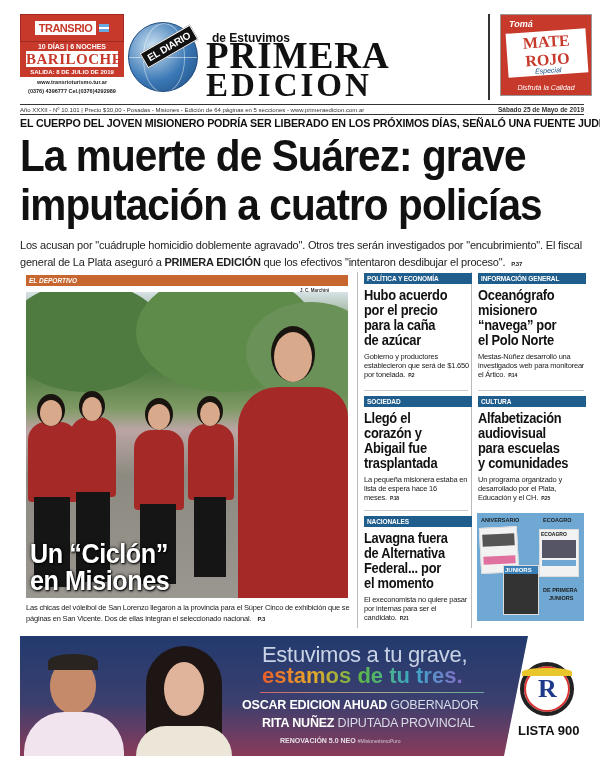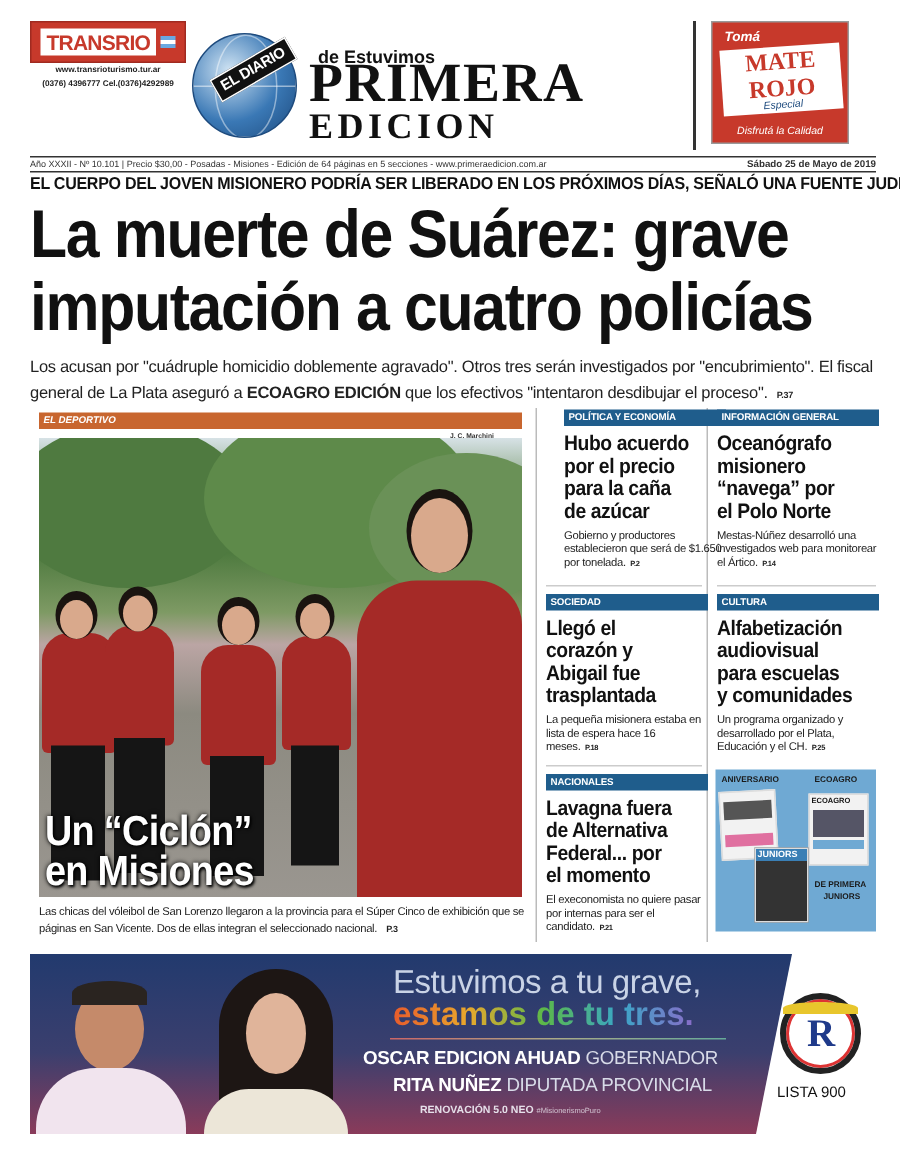--- a/index.html
+++ b/index.html
@@ -1,38 +1,38 @@
 <!DOCTYPE html>
 <html><head>
 <meta charset="utf-8">
 <style>
 *{box-sizing:border-box;margin:0;padding:0}
 body{width:600px;height:784px;background:#fff;font-family:"Liberation Sans",sans-serif;position:relative;overflow:hidden;color:#111}
 .abs{position:absolute}
 
 .ad-tl{left:20px;top:14px;width:104px;height:86px;background:#fff}
 .ad-tl .top{height:28px;background:#c7392b;border:1px solid #a02a20;display:flex;align-items:center;justify-content:center}
-.ad-tl .brand{background:#fff;font-size:14px;font-weight:bold;color:#555;padding:1px 4px;letter-spacing:-0.5px}
+.ad-tl .brand{background:#fff;font-size:11px;font-weight:bold;color:#555;padding:1px 4px;letter-spacing:-0.5px}
 .ad-tl .brand span{color:#c7392b}
 .ad-tl .flag{width:10px;height:8px;background:linear-gradient(#6aa8e0 33%,#fff 33%,#fff 66%,#6aa8e0 66%);margin-left:3px}
 .ad-tl .mid{background:#c7392b;color:#fff;text-align:center}
 .ad-tl .days{font-size:7px;font-weight:bold;padding:1px 0}
 .ad-tl .city{font-family:"Liberation Serif",serif;font-size:15px;font-weight:bold;background:#fff;color:#c7392b;margin:0 6px;letter-spacing:0.5px;line-height:16px}
 .ad-tl .date{font-size:6px;font-weight:bold;padding:2px 0}
 .ad-tl .web{font-size:5.5px;font-weight:bold;text-align:center;color:#222;line-height:7px;margin-top:2px}
 
 .globe{left:128px;top:22px;width:70px;height:70px;border-radius:50%;background:radial-gradient(circle at 35% 35%,#cfe3f3,#3a78b5 55%,#1d4a7d);border:1px solid #1d4a7d;overflow:hidden}
 .globe:before{content:"";position:absolute;left:0;right:0;top:50%;height:1px;background:rgba(255,255,255,.5)}
 .globe:after{content:"";position:absolute;left:20%;top:0;width:60%;height:100%;border:1px solid rgba(255,255,255,.45);border-radius:50%}
 .eldiario{left:140px;top:38px;background:#111;color:#fff;font-weight:bold;font-size:10px;padding:2px 4px;transform:rotate(-30deg);letter-spacing:-0.3px;border:1px solid #fff}
 .demis{left:212px;top:31px;font-size:12px;font-weight:bold;color:#111}
 .primera{left:206px;top:40px;font-family:"Liberation Serif",serif;font-weight:bold;font-size:37px;letter-spacing:1px;line-height:32px;color:#111}
-.edicion{left:206px;top:70px;font-family:"Liberation Serif",serif;font-weight:bold;font-size:24px;letter-spacing:3px;line-height:30px;color:#111}
-
-.ad-tr{left:462px;top:14px;width:106px;height:86px;border-left:2px solid #333;padding-left:6px}
+.edicion{left:206px;top:70px;font-family:"Liberation Serif",serif;font-weight:bold;font-size:33px;letter-spacing:3px;line-height:30px;color:#111}
+
+.ad-tr{left:488px;top:14px;width:106px;height:86px;border-left:2px solid #333;padding-left:6px}
 .ad-tr .box{width:92px;height:82px;background:#c7392b;position:relative;margin-left:4px;border:1px solid #999}
 .ad-tr .toma{position:absolute;left:8px;top:4px;color:#fff;font-size:9px;font-style:italic;font-weight:bold}
 .ad-tr .banner{position:absolute;left:6px;top:16px;width:80px;height:44px;background:#fff;transform:rotate(-4deg);text-align:center}
 .ad-tr .mate{font-family:"Liberation Serif",serif;color:#c7392b;font-weight:bold;font-size:16px;line-height:15px;margin-top:3px}
 .ad-tr .esp{font-size:7px;font-style:italic;color:#1d4a7d}
 .ad-tr .slogan{position:absolute;left:0;right:0;bottom:4px;color:#fff;font-size:7px;font-style:italic;text-align:center}
 
 .infobar{left:20px;top:104px;width:564px;height:11px;border-top:1px solid #333;border-bottom:1px solid #333;display:flex;justify-content:space-between;align-items:center;font-size:6px;color:#333}
 .infobar .date{font-weight:bold;font-size:6.5px}
 
@@ -73,29 +73,34 @@
 .adline{left:260px;top:692px;width:224px;height:1px;background:linear-gradient(90deg,#c66,#aa8,#6a9)}
 .cand1{left:242px;top:698px;color:#fff;font-size:12.5px;letter-spacing:-0.2px}
 .cand2{left:262px;top:716px;color:#fff;font-size:12.5px;letter-spacing:-0.2px}
 .cand1 b,.cand2 b{font-weight:bold}
 .cand1 span,.cand2 span{color:#d8dbe8}
 .renov{left:280px;top:737px;color:#e6e0ea;font-size:7px;font-weight:bold}
 .renov span{font-weight:normal;font-size:5px;opacity:.8}
 .logo-r{left:520px;top:662px;width:54px;height:54px;border-radius:50%;background:#fff;border:4px solid #222;box-shadow:0 0 0 2px #d33 inset}
 .logo-r .r{position:absolute;left:14px;top:8px;font-size:26px;font-weight:bold;color:#1f3a8a;font-family:"Liberation Serif",serif}
 .logo-r .band{position:absolute;left:-2px;top:2px;width:50px;height:8px;background:#e8c62c;border-radius:50% 50% 0 0}
-.lista{left:518px;top:723px;font-size:10px;font-weight:normal;color:#111}
+.lista{left:518px;top:723px;font-size:13px;font-weight:bold;color:#111}
 </style>
 </head>
 <body>
 
 <div class="abs ad-tl">
   <div class="top">
     <div class="brand"><span>TRANS</span><span>RIO</span></div>
     <div class="flag"></div>
+  </div>
+  <div class="mid">
+    <div class="days">10 DÍAS | 6 NOCHES</div>
+    <div class="city">BARILOCHE</div>
+    <div class="date">SALIDA: 8 DE JULIO DE 2019</div>
   </div>
   <div class="web">www.transrioturismo.tur.ar</div>
   <div class="web">(0376) 4396777  Cel.(0376)4292989</div>
 </div>
 
 <div class="abs globe"></div>
 <div class="abs eldiario">EL DIARIO</div>
 <div class="abs demis">de Estuvimos</div>
 <div class="abs primera">PRIMERA</div>
 <div class="abs edicion">EDICION</div>
@@ -116,21 +121,21 @@
   <span>Año XXXII - Nº 10.101  |  Precio $30,00 - Posadas - Misiones - Edición de 64 páginas en 5 secciones - www.primeraedicion.com.ar</span>
   <span class="date">Sábado 25 de Mayo de 2019</span>
 </div>
 
 <div class="abs kicker">EL CUERPO DEL JOVEN MISIONERO PODRÍA SER LIBERADO EN LOS PRÓXIMOS DÍAS, SEÑALÓ UNA FUENTE JUDICIAL</div>
 <div class="abs headline">
   <div>La muerte de Suárez: grave</div>
   <div>imputación a cuatro policías</div>
 </div>
 <div class="abs lede">
-  <span>Los acusan por "cuádruple homicidio doblemente agravado". Otros tres serán investigados por "encubrimiento". El fiscal general de La Plata aseguró a </span><b>ECOAGRO EDICIÓN</b><span> que los efectivos "intentaron desdibujar el proceso".</span><span class="pref">P.37</span>
+  <span>Los acusan por "cuádruple homicidio doblemente agravado". Otros tres serán investigados por "encubrimiento". El fiscal general de La Plata aseguró a </span><b>PRIMERA EDICIÓN</b><span> que los efectivos "intentaron desdibujar el proceso".</span><span class="pref">P.37</span>
 </div>
 
 <div class="abs dep-bar">EL DEPORTIVO</div>
 <div class="abs credit">J. C. Marchini</div>
 <div class="abs photo">
   <div class="tree" style="left:-20px;top:-10px;width:160px;height:110px"></div>
   <div class="tree" style="left:110px;top:-20px;width:180px;height:120px;background:#5e8a4a"></div>
   <div class="tree" style="left:220px;top:10px;width:130px;height:100px;background:#6a9157"></div>
   <div class="person" style="left:2px;top:130px;width:50px;height:80px"></div>
   <div class="pants" style="left:8px;top:205px;width:36px;height:90px"></div>
@@ -151,21 +156,21 @@
   <div>Un “Ciclón”</div>
   <div>en Misiones</div>
 </div>
 <div class="abs caption">
   <span>Las chicas del vóleibol de San Lorenzo llegaron a la provincia para el Súper Cinco de exhibición que se páginas en San Vicente. Dos de ellas integran el seleccionado nacional.</span><span class="pref">P.3</span>
 </div>
 
 <div class="abs vline" style="left:357px;top:272px;height:356px"></div>
 <div class="abs vline" style="left:471px;top:272px;height:356px"></div>
 
-<div class="card" style="left:376px;top:273px">
+<div class="card" style="left:364px;top:273px">
   <div class="tag">POLÍTICA Y ECONOMÍA</div>
   <h3>
     <div>Hubo acuerdo</div>
       <div>por el precio</div>
       <div>para la caña</div>
       <div>de azúcar</div>
   </h3>
   <p><span>Gobierno y productores establecieron que será de $1.650 por tonelada.</span><span class="pg">P.2</span></p>
 </div>
 

